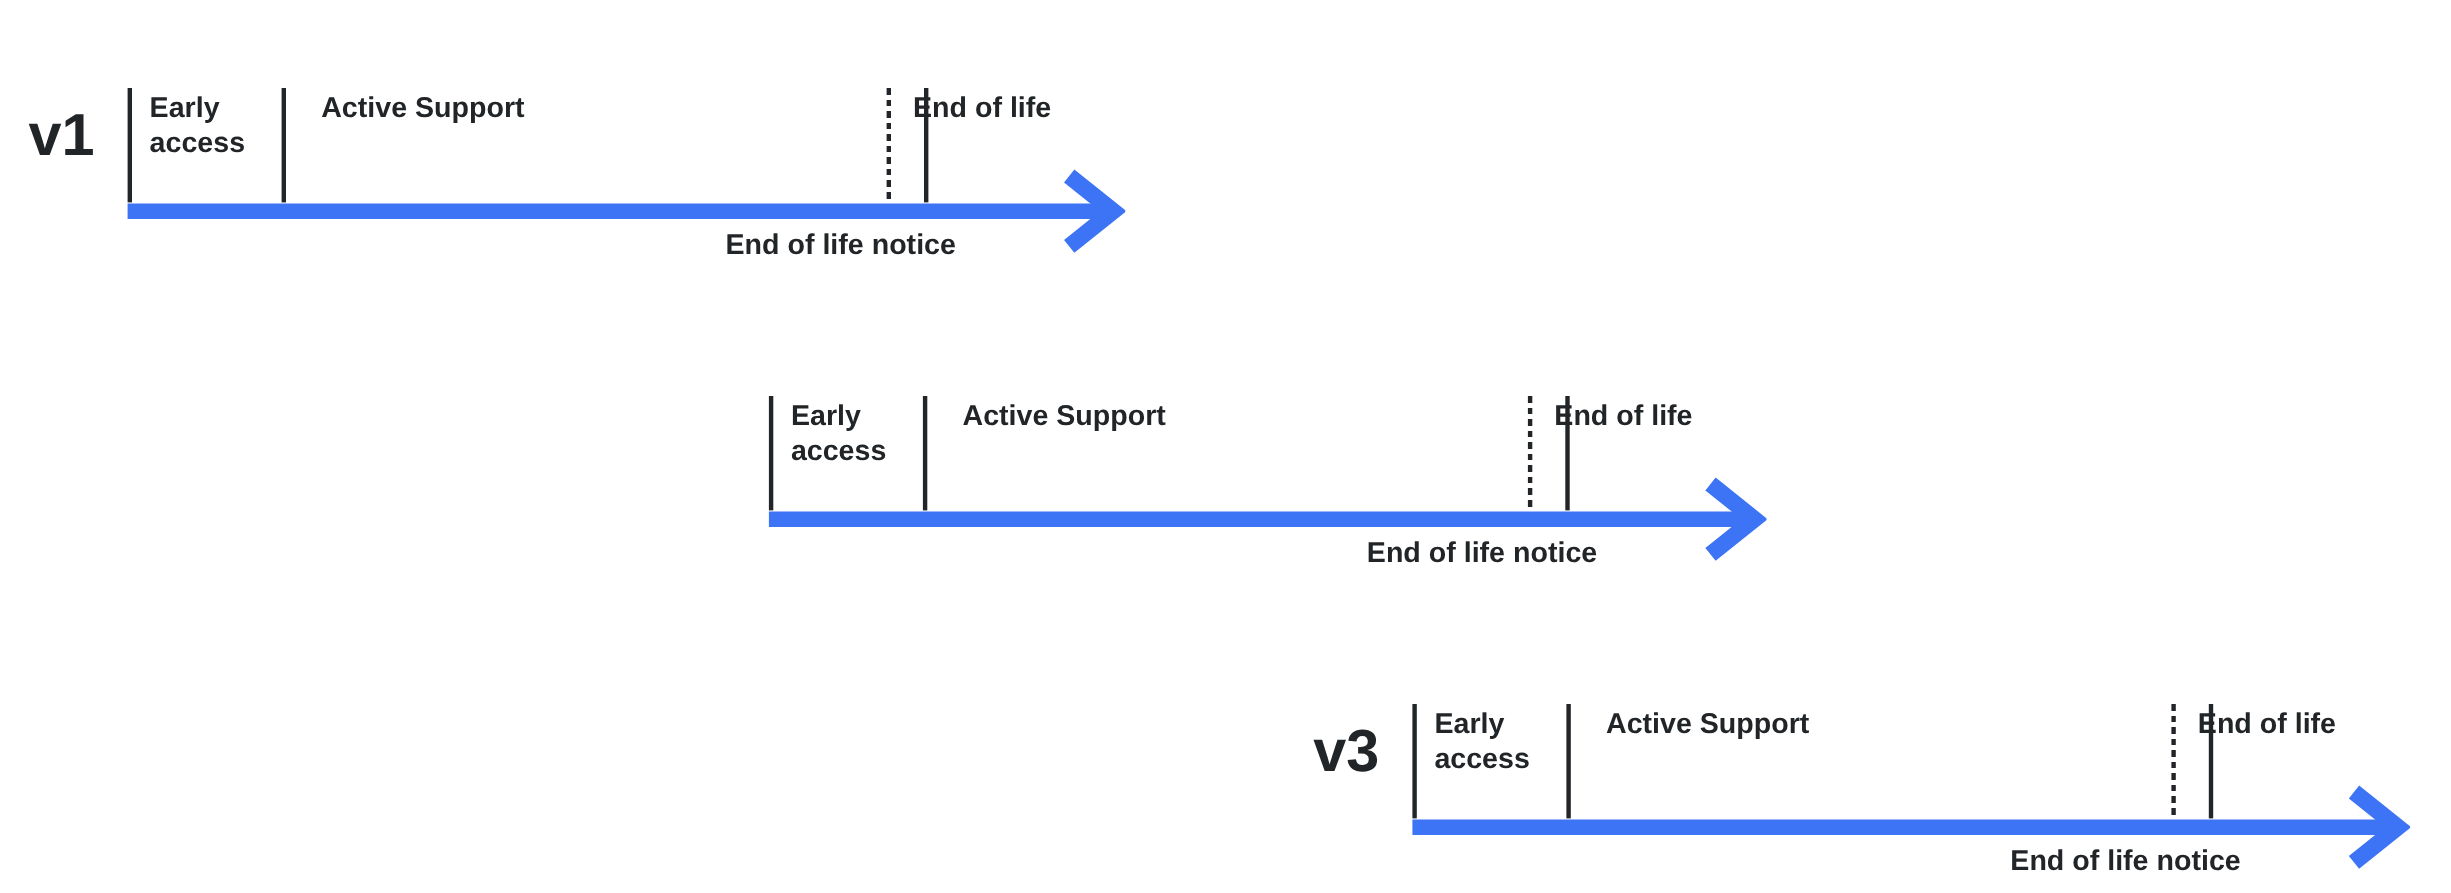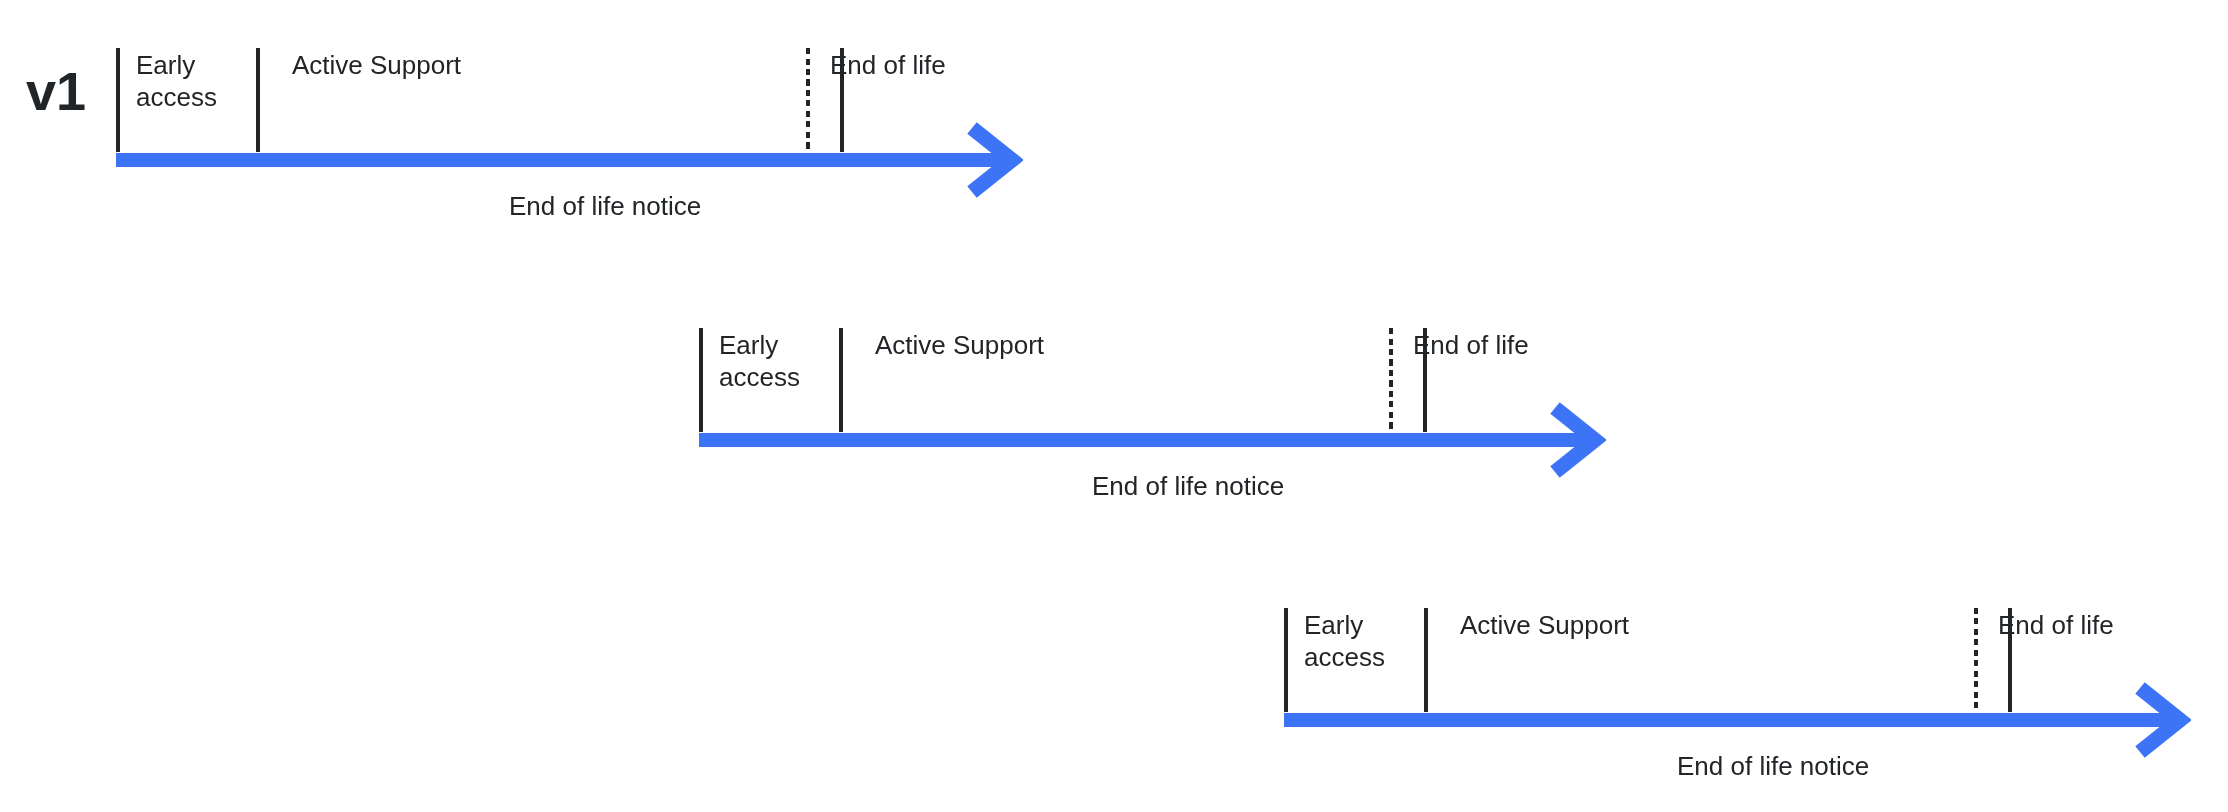--- a/index.html
+++ b/index.html
@@ -12,21 +12,21 @@
   body { font-family: "Liberation Sans", sans-serif; }
 
   .canvas {
     position: relative;
     width: 2228px;
     height: 812px;
     background: var(--bg);
     overflow: hidden;
   }
 
-  .timeline { position: absolute; width: 940px; height: 220px; }
+  .timeline { position: absolute; width: 940px; height: 220px; margin-top: 32px; }
   .t1 { left: 118px; top: 48px; }
   .t2 { left: 701px; top: 328px; }
   .t3 { left: 1286px; top: 608px; }
 
   .version {
     position: absolute;
     left: -160px;
     top: 14px;
     width: 128px;
     text-align: right;
@@ -57,29 +57,29 @@
       180deg,
       var(--ink) 0px, var(--ink) 6px,
       transparent 6px, transparent 10.5px
     );
   }
 
   .lbl {
     position: absolute;
     font-size: 26px;
     line-height: 32px;
-    font-weight: normal;
+    font-weight: bold;
     color: var(--ink);
   }
   .lbl-early  { left: 18px;  top: 1px; width: 100px; }
   .lbl-active { left: 174px; top: 1px; white-space: nowrap; }
   .lbl-eol    { left: 712px; top: 1px; white-space: nowrap; }
   .lbl-notice {
-    left: 391px; top: 142px; width: 360px;
-    text-align: left; white-space: nowrap;
+    left: 391px; top: 126px; width: 360px;
+    text-align: right; white-space: nowrap;
   }
 
   .arrow {
     position: absolute;
     left: -5px;
     top: 70px;
     width: 910px;
     height: 90px;
     display: block;
   }
@@ -115,20 +115,21 @@
     <div class="lbl lbl-active">Active Support</div>
     <div class="lbl lbl-eol">End of life</div>
     <svg class="arrow" viewBox="0 0 910 90" xmlns="http://www.w3.org/2000/svg">
       <line class="shaft" x1="3" y1="42" x2="889" y2="42" stroke-width="14"></line>
       <polyline class="head" points="859,10 899,42 859,74" fill="none" stroke-width="15" stroke-linejoin="miter"></polyline>
     </svg>
     <div class="lbl lbl-notice">End of life notice</div>
   </div>
 
   <div class="timeline t3">
+    <div class="version">v3</div>
     <div class="tick tick-start"></div>
     <div class="tick tick-mid"></div>
     <div class="tick-dashed"></div>
     <div class="tick tick-end"></div>
     <div class="lbl lbl-early">Early access</div>
     <div class="lbl lbl-active">Active Support</div>
     <div class="lbl lbl-eol">End of life</div>
     <svg class="arrow" viewBox="0 0 910 90" xmlns="http://www.w3.org/2000/svg">
       <line class="shaft" x1="3" y1="42" x2="889" y2="42" stroke-width="14"></line>
       <polyline class="head" points="859,10 899,42 859,74" fill="none" stroke-width="15" stroke-linejoin="miter"></polyline>

